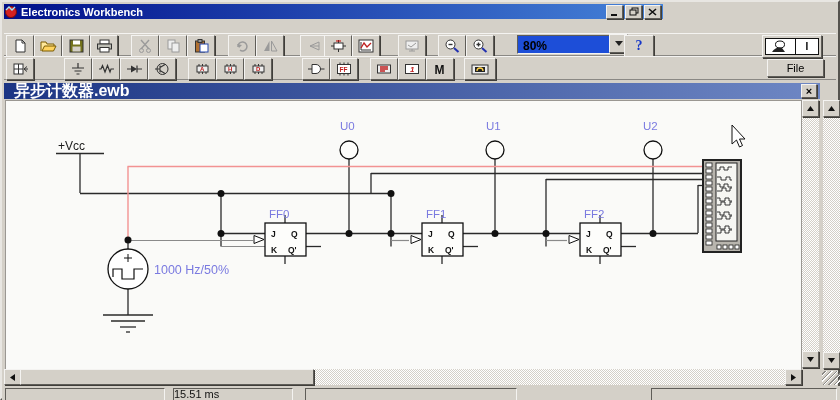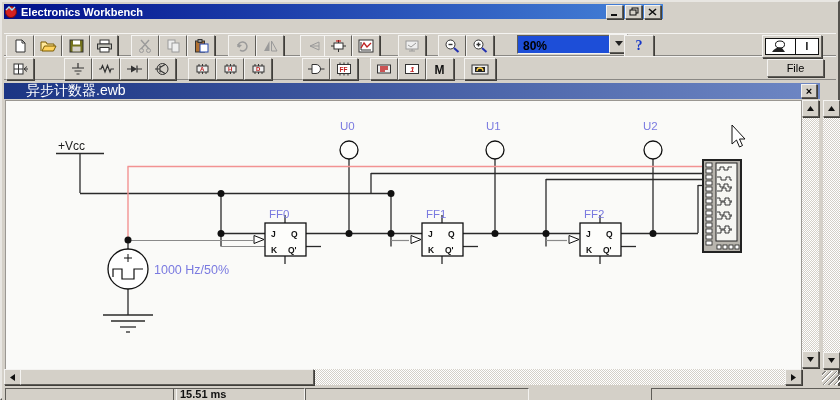--- a/index.html
+++ b/index.html
@@ -26,25 +26,25 @@
   .combo{position:absolute;background:#1d4ed8;display:flex;align-items:flex-end;margin-left:13px;}
   .combo .val{flex:1;font-size:12px;font-weight:bold;padding-left:5px;color:#000;}
   .drop{width:17px;height:100%;display:flex;align-items:center;justify-content:center;}
   .tri{width:0;height:0;border:4px solid transparent;border-top:5px solid #222;margin-top:4px;}
   .qmark{color:#1636c8;font-weight:bold;font-size:14px;font-family:"Liberation Serif",serif;}
   
   #powerswitch{left:760px;top:33px;width:58px;height:21px;}
   #pausebtn{left:765px;top:57px;width:55px;height:16px;font-size:11px;display:flex;align-items:center;justify-content:center;}
   
   #docbar{left:2px;top:81px;width:816px;height:16px;background:linear-gradient(90deg,#1c3584,#6e87c4);display:flex;align-items:center;}
-  #docbar .dttl{color:#fff;font-size:14px;font-weight:normal;margin-left:22px;}
+  #docbar .dttl{color:#fff;font-size:16px;font-weight:bold;margin-left:10px;}
   #doccanvas{left:3px;top:98px;width:795px;height:268px;background:#fafaf8;border:1px solid #9a9792;}
   .sb-arrow{display:flex;align-items:center;justify-content:center;font-size:8px;color:#111;}
   #statusbar{left:0;top:384px;width:840px;height:16px;background:#d4d0c8;}
-  .spanel{position:absolute;top:2px;height:11px;font-size:11px;color:#111;padding:0 6px;line-height:11px;font-weight:bold;}
+  .spanel{position:absolute;top:2px;height:11px;font-size:11px;color:#111;padding:0 0;line-height:11px;}
   #grip{left:820px;top:369px;width:18px;height:14px;background:repeating-linear-gradient(135deg,transparent 0 2px,#8a8884 2px 3px,#fff 3px 4px);}
   svg text{font-family:"Liberation Sans",sans-serif;}
 </style>
 </head>
 <body>
 
 <div id="app">
 
   <div id="titlebar" class="abs">
     <svg width="14" height="13">

